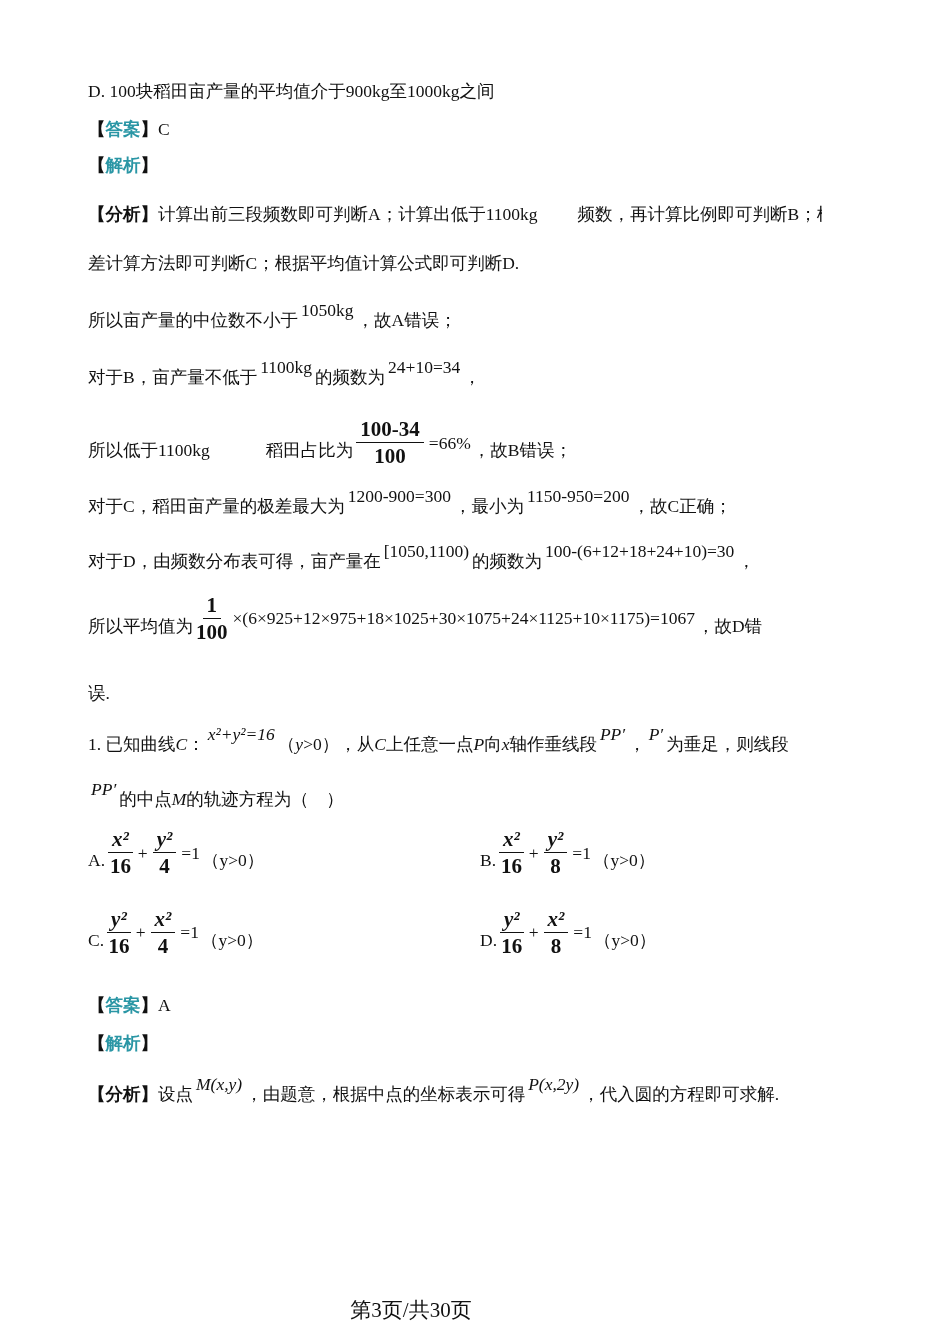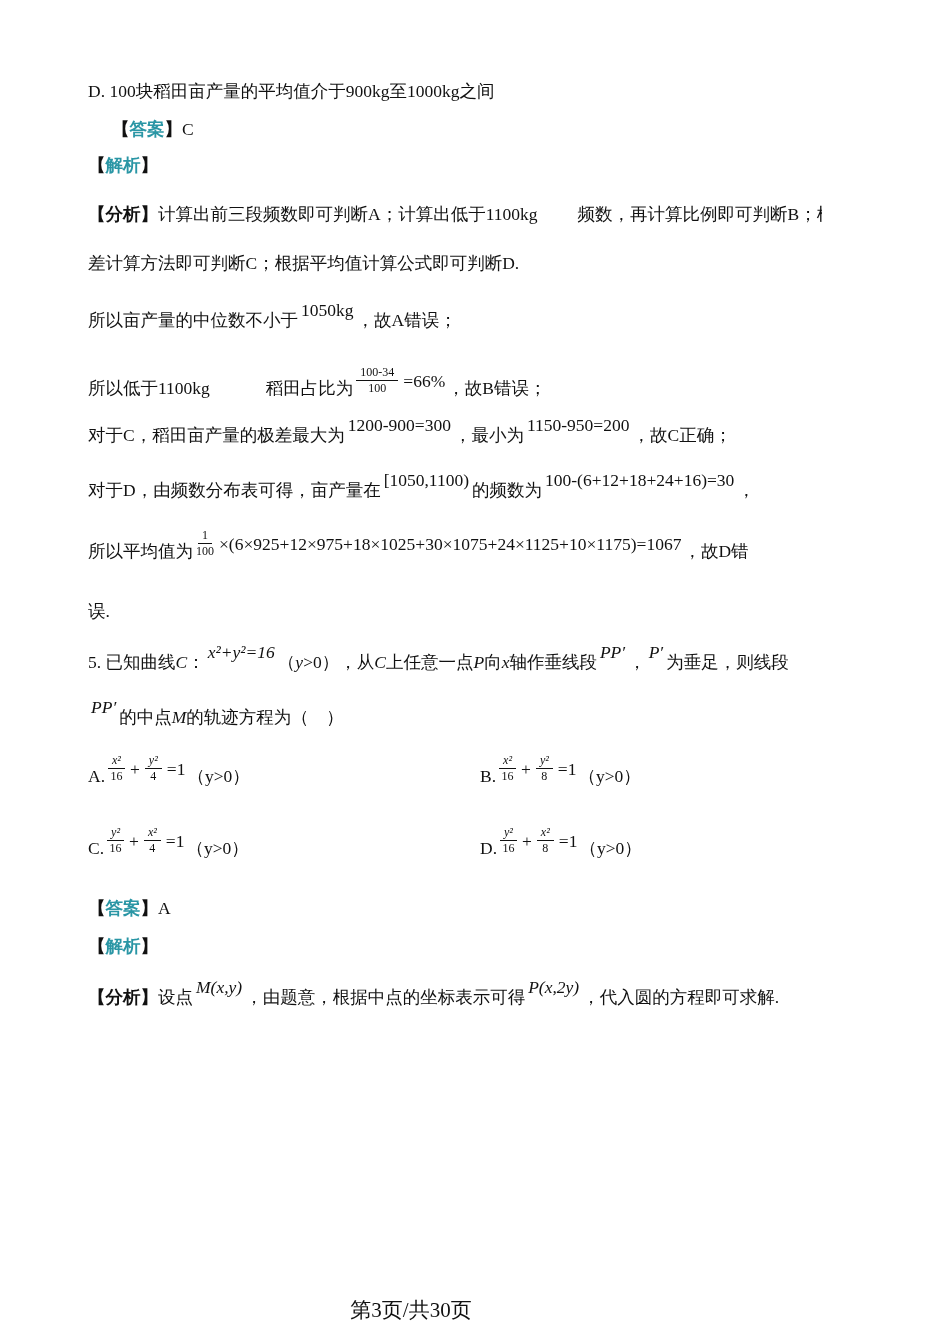--- a/index.html
+++ b/index.html
@@ -16,21 +16,21 @@
   .content { position: absolute; left: 88px; top: 78px; width: 784px; }
   .line { line-height: 27px; }
   .lbl { font-weight: bold; }
   .teal { color: #2a96a5; }
   .it { font-style: italic; }
   .m  { display:inline-block; position:relative; top:-10px; padding:0 3px; white-space:nowrap; }
   .m2 { display:inline-block; position:relative; top:-7px; padding:0 2px; white-space:nowrap; }
   .frac {
     display:inline-flex; flex-direction:column; align-items:center;
     position:relative; top:-9px; vertical-align:middle;
-    margin:0 3px; line-height:1.25; font-size:12px; text-align:center;
+    margin:0 3px; line-height:1.25; font-size:21px; text-align:center;font-weight:bold;
   }
   .frac .num { display:block; border-bottom:1.4px solid #111; padding:0 4px; }
   .frac .den { display:block; }
   .gap40 { display:inline-block; width:40px; }
   .gap56 { display:inline-block; width:56px; }
   .opt-row { display:flex; }
   .opt { flex:0 0 392px; white-space:nowrap; }
   .footer {
     position:absolute; left:0; right:0; bottom:20px;
     text-align:center; font-size:21px; color:#111;
@@ -39,71 +39,74 @@
 </head>
 <body>
 
 <div class="page">
   <div class="content">
 
     <div class="line">
       <span>D. 100块稻田亩产量的平均值介于900kg至1000kg之间</span>
     </div>
 
-    <div class="line" style="margin-top:11px;margin-left:24px;">
+    <div class="line" style="margin-top:11px;">
       <span class="lbl">【</span><span class="lbl teal">答案</span><span class="lbl">】</span><span>C</span>
     </div>
 
     <div class="line" style="margin-top:9px;">
       <span class="lbl">【</span><span class="lbl teal">解析</span><span class="lbl">】</span>
     </div>
 
     <div class="line" style="margin-top:22px;">
       <span class="lbl">【</span><span class="lbl">分析</span><span class="lbl">】</span><span>计算出前三段频数即可判断A；计算出低于1100kg</span><span class="gap40"></span><span>频数，再计算比例即可判断B；根据极</span>
     </div>
 
     <div class="line" style="margin-top:22px;">
       <span>差计算方法即可判断C；根据平均值计算公式即可判断D.</span>
     </div>
 
 
     <div class="line" style="margin-top:30px;">
       <span>所以亩产量的中位数不小于</span><span class="m">1050kg</span><span>，故A错误；</span>
     </div>
 
+    <div class="line" style="margin-top:30px;">
+      <span>对于B，亩产量不低于</span><span class="m">1100kg</span><span>的频数为</span><span class="m">24+10=34</span><span>，</span>
+    </div>
 
     <div class="line" style="margin-top:34px; line-height:40px;">
       <span>所以低于1100kg</span><span class="gap56"></span><span>稻田占比为</span><span class="frac">
           <span class="num">100-34</span>
           <span class="den">100</span>
         </span><span class="m2">=66%</span><span>，故B错误；</span>
     </div>
 
     <div class="line" style="margin-top:14px;">
       <span>对于C，稻田亩产量的极差最大为</span><span class="m">1200-900=300</span><span>，最小为</span><span class="m">1150-950=200</span><span>，故C正确；</span>
     </div>
 
     <div class="line" style="margin-top:28px;">
-      <span>对于D，由频数分布表可得，亩产量在</span><span class="m">[1050,1100)</span><span>的频数为</span><span class="m">100-(6+12+18+24+16)=30</span><span>，</span>
+      <span>对于D，由频数分布表可得，亩产量在</span><span class="m">[1050,1100)</span><span>的频数为</span><span class="m">100-(6+12+18+24+10)=30</span><span>，</span>
     </div>
 
     <div class="line" style="margin-top:26px; line-height:42px;">
       <span>所以平均值为</span><span class="frac">
           <span class="num">1</span>
           <span class="den">100</span>
         </span><span class="m2">×(6×925+12×975+18×1025+30×1075+24×1125+10×1175)=1067</span><span>，故D错</span>
     </div>
 
     <div class="line" style="margin-top:26px;">
       <span>误.</span>
     </div>
 
 
     <div class="line" style="margin-top:24px;">
-      <span>5. 已知曲线</span><span class="it">C</span><span>：</span><span class="m it">x²+y²=16</span><span>（</span><span class="it">y</span><span>&gt;0），从</span><span class="it">C</span><span>上任意一点</span><span class="it">P</span><span>向</span><span class="it">x</span><span>轴作垂线段</span><span class="m it">PP′</span><span>，</span><span class="m it">P′</span><span>为垂足，则线段</span>
+      <span>1. 已知曲线</span><span class="it">C</span><span>：</span><span class="m it">x²+y²=16</span><span>（</span><span class="it">y</span><span>&gt;0），从</span><span class="it">C</span><span>上任意一点</span><span class="it">P</span><span>向</span><span class="it">x</span><span>轴作垂线段</span><span class="m it">PP′</span><span>，</span><span class="m it">P′</span><span>为垂足，则线段</span>
     </div>
 
     <div class="line" style="margin-top:28px;">
       <span class="m it">PP′</span><span>的中点</span><span class="it">M</span><span>的轨迹方程为（　）</span>
     </div>
 
     <div class="opt-row" style="margin-top:22px; line-height:46px;">
       <div class="opt">
         <span>A.</span><span class="frac">
             <span class="num it">x²</span>

